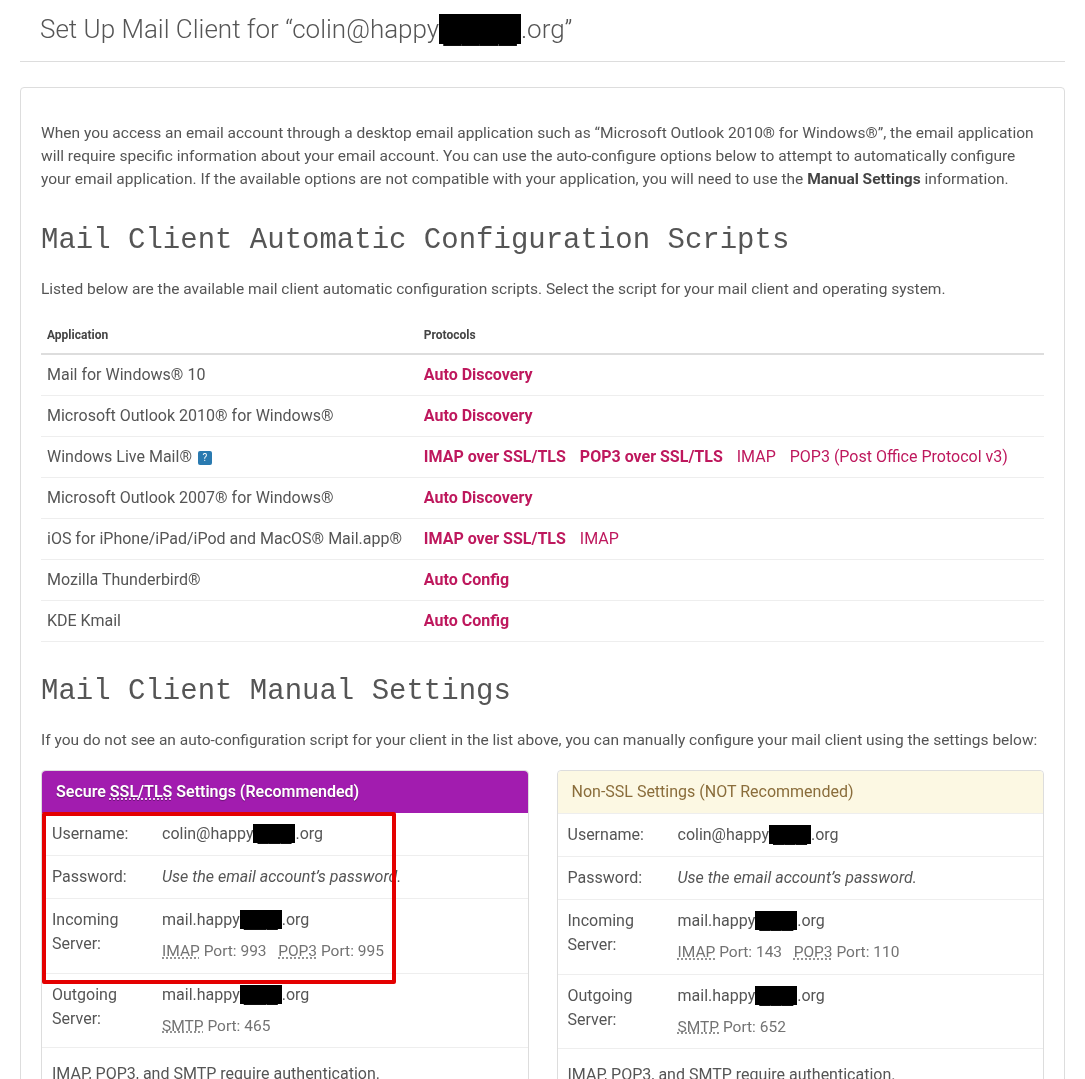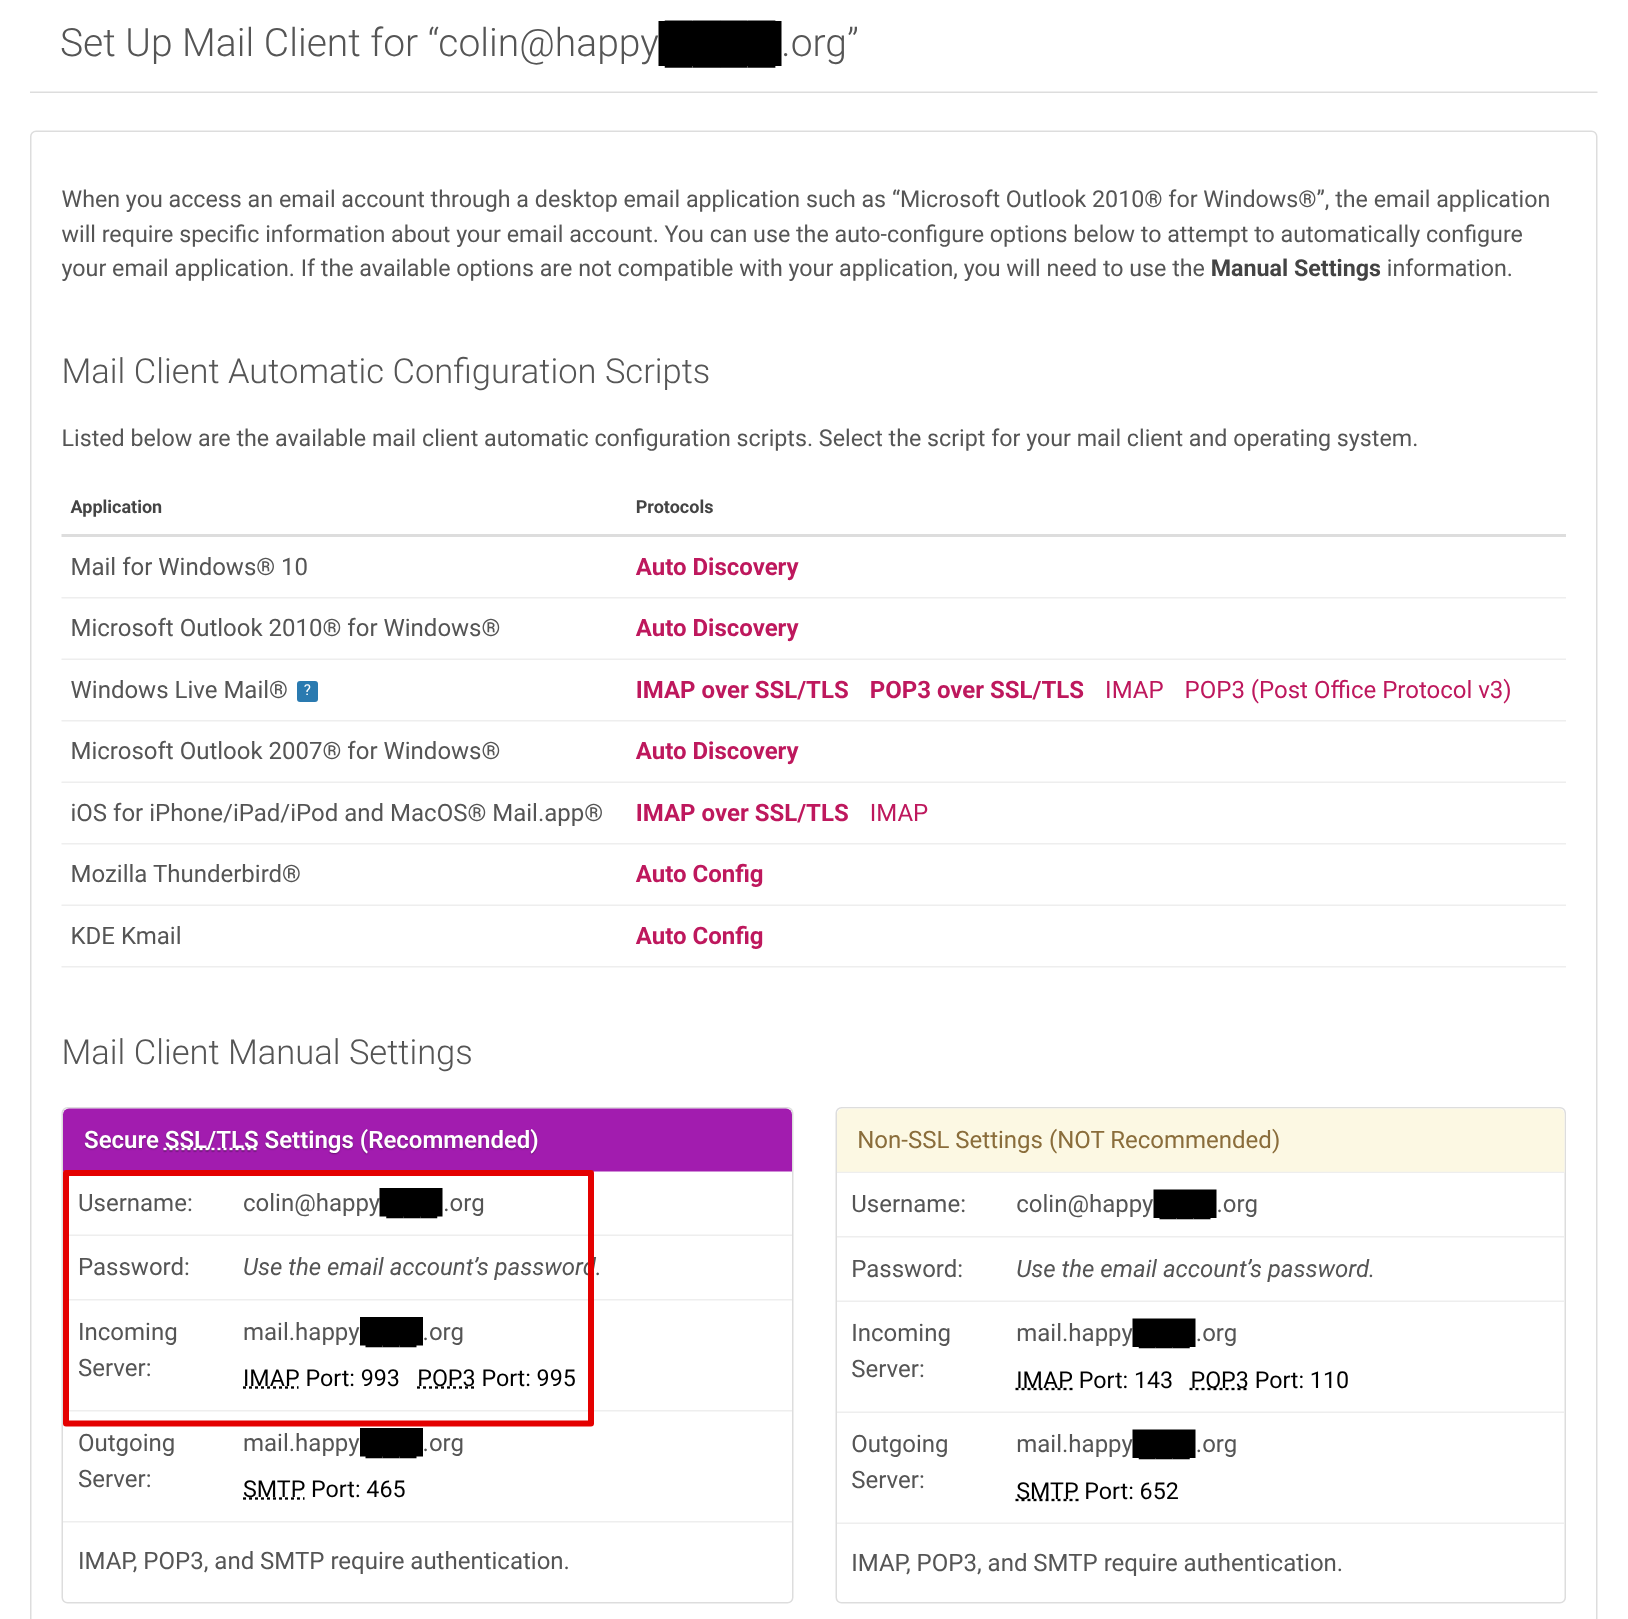--- a/index.html
+++ b/index.html
@@ -31,22 +31,23 @@
   .panel {
     border: 1px solid #ddd;
     border-radius: 4px;
     margin-top: 25px;
     padding: 18px 20px 30px 20px;
   }
   .intro b { color: #444; font-weight: 700; }
   h2 {
     font-weight: 300;
     color: #555;
-    font-size: 23px;
-    margin: 40px 0 14px 0;
+    font-size: 29px;
+    margin: 28px 0 14px 0;
+    font-family: Liberation Mono, monospace;
   }
   table.scripts {
     width: 100%;
     border-collapse: collapse;
     margin-top: 14px;
   }
   table.scripts th {
     text-align: left;
     font-weight: 700;
     color: #444;
@@ -119,21 +120,21 @@
     font-size: 16px;
   }
   .settings-box td.lbl {
     width: 110px;
     color: #555;
   }
   .settings-box td.val { color: #555; }
   .settings-box td.val .italic { font-style: italic; }
   .settings-box td.val .sub {
     margin-top: 8px;
-    color: #000000;
+    color: #737373;
     font-size: 15.5px;
   }
   .settings-box td.val .sub .abbr {
     text-decoration: underline dotted;
   }
   .settings-box td.footer {
     border-bottom: none;
     padding: 14px 10px;
   }
   .highlight-frame {
@@ -194,20 +195,21 @@
             <td class="proto"><a href="#" class="strong">Auto Config</a></td>
           </tr>
           <tr>
             <td>KDE Kmail </td>
             <td class="proto"><a href="#" class="strong">Auto Config</a></td>
           </tr>
         </tbody>
     </table>
 
     <h2>Mail Client Manual Settings</h2>
+    <p>If you do not see an auto-configuration script for your client in the list above, you can manually configure your mail client using the settings below:</p>
 
     <div class="settings-row">
 
       <div class="settings-box ssl" id="ssl-box">
         <div class="hdr">
           <span>Secure </span><span class="abbr">SSL/TLS</span><span> Settings (Recommended)</span>
         </div>
         <table>
           <tbody>
               <tr class="hl-row">

